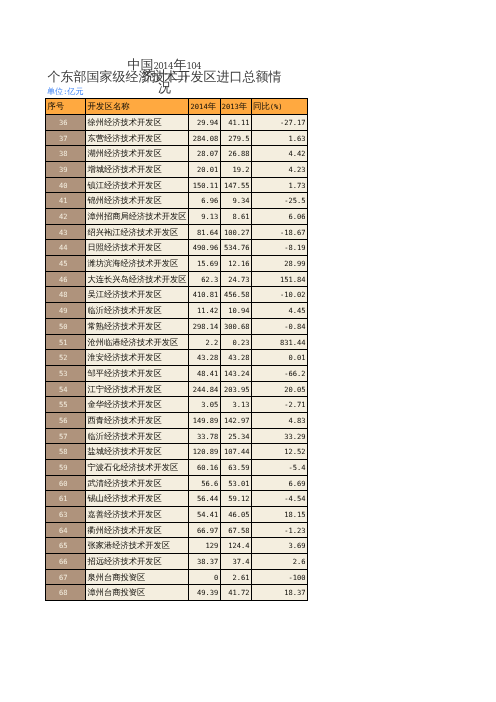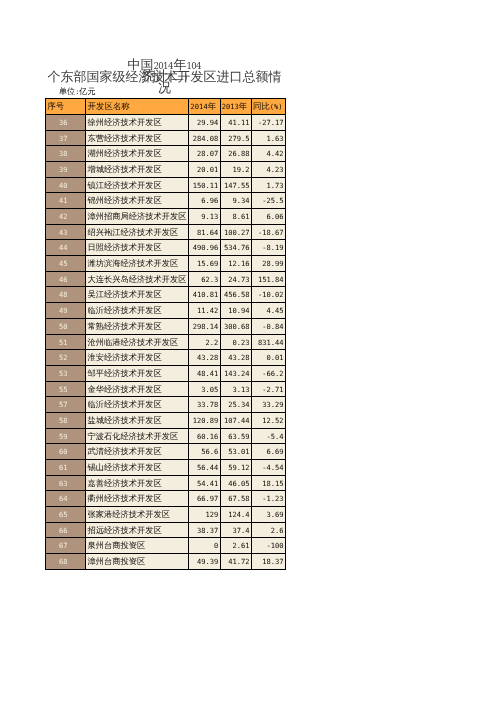--- a/index.html
+++ b/index.html
@@ -8,21 +8,21 @@
        font-family:"DejaVu Serif",serif;
        -webkit-font-smoothing:antialiased;}
   .page{position:relative;width:496px;height:702px;background:#ffffff;}
 
   .title{position:absolute;left:44px;top:59.2px;width:241px;text-align:center;
          color:#3b3b3b;}
   .title .title-line{height:10.9px;line-height:10.9px;}
   .title .cjk{font-size:13px;line-height:10.9px;}
   .title .num{font-family:"DejaVu Serif",serif;font-size:8.6px;line-height:10.9px;letter-spacing:-0.65px;margin-right:0.65px;}
 
-  .unit{position:absolute;left:47px;top:84.3px;color:#000000;line-height:10px;margin-left:12px;}
+  .unit{position:absolute;left:47px;top:84.3px;color:#3b82f6;line-height:10px;}
   .unit .cjk{font-size:8.1px;}
   .unit .num{font-size:6.8px;}
 
   table.grid{position:absolute;left:45px;top:98.3px;border-collapse:collapse;
              table-layout:fixed;border-spacing:0;}
   table.grid td,table.grid th{border:1px solid #000;padding:0;font-weight:normal;
         height:14.68px;overflow:hidden;white-space:nowrap;
         background:#F4EEDF;color:#0d0b06;box-sizing:border-box;vertical-align:middle;}
   table.grid th{background:#FFA940;height:14.8px;}
   table.grid td.c0{background:#AF937C;color:#F4EEDF;}
@@ -33,21 +33,21 @@
   .cjk,.num{display:inline-block;vertical-align:baseline;line-height:normal;}
   th .cjk{font-size:8.45px;}
   th .num{font-size:7.1px;}
   td.c1 .cellin,th .cellin,td.c0 .cellin{text-align:left;}
   td.c0 .cellin{padding-left:13px;}
   td.c2 .cellin,td.c3 .cellin,td.c4 .cellin{text-align:right;}
   .c0{width:40.4px}
   .c1{width:103px}
   .c2{width:31.2px}
   .c3{width:31.2px}
-  .c4{width:34px}
+  .c4{width:56px}
 </style>
 </head>
 <body>
 
 <div class="page">
   <div class="title">
     <div class="title-line" id="tl1"><span class="cjk">中国</span><span class="num">2014</span><span class="cjk">年</span><span class="num">104</span><span class="cjk">个东部国家级经济技术开发区进口总额情况</span></div>
     <div class="title-line" id="tl2"><span class="cjk">统计</span><span class="num">(</span><span class="cjk">二</span><span class="num">)</span></div>
   </div>
   <div class="unit" id="unit"><span class="cjk">单位</span><span class="num">:</span><span class="cjk">亿元</span></div>
@@ -356,33 +356,67 @@
           </td>
           <td class="c3">
             <span class="cellin"><span class="num">143.24</span></span>
           </td>
           <td class="c4">
             <span class="cellin"><span class="num">-66.2</span></span>
           </td>
         </tr>
         <tr>
           <td class="c0">
+            <span class="cellin"><span class="num">54</span></span>
+          </td>
+          <td class="c1">
+            <span class="cellin"><span class="cjk">江宁经济技术开发区</span></span>
+          </td>
+          <td class="c2">
+            <span class="cellin"><span class="num">244.84</span></span>
+          </td>
+          <td class="c3">
+            <span class="cellin"><span class="num">203.95</span></span>
+          </td>
+          <td class="c4">
+            <span class="cellin"><span class="num">20.05</span></span>
+          </td>
+        </tr>
+        <tr>
+          <td class="c0">
             <span class="cellin"><span class="num">55</span></span>
           </td>
           <td class="c1">
             <span class="cellin"><span class="cjk">金华经济技术开发区</span></span>
           </td>
           <td class="c2">
             <span class="cellin"><span class="num">3.05</span></span>
           </td>
           <td class="c3">
             <span class="cellin"><span class="num">3.13</span></span>
           </td>
           <td class="c4">
             <span class="cellin"><span class="num">-2.71</span></span>
+          </td>
+        </tr>
+        <tr>
+          <td class="c0">
+            <span class="cellin"><span class="num">56</span></span>
+          </td>
+          <td class="c1">
+            <span class="cellin"><span class="cjk">西青经济技术开发区</span></span>
+          </td>
+          <td class="c2">
+            <span class="cellin"><span class="num">149.89</span></span>
+          </td>
+          <td class="c3">
+            <span class="cellin"><span class="num">142.97</span></span>
+          </td>
+          <td class="c4">
+            <span class="cellin"><span class="num">4.83</span></span>
           </td>
         </tr>
         <tr>
           <td class="c0">
             <span class="cellin"><span class="num">57</span></span>
           </td>
           <td class="c1">
             <span class="cellin"><span class="cjk">临沂经济技术开发区</span></span>
           </td>
           <td class="c2">

